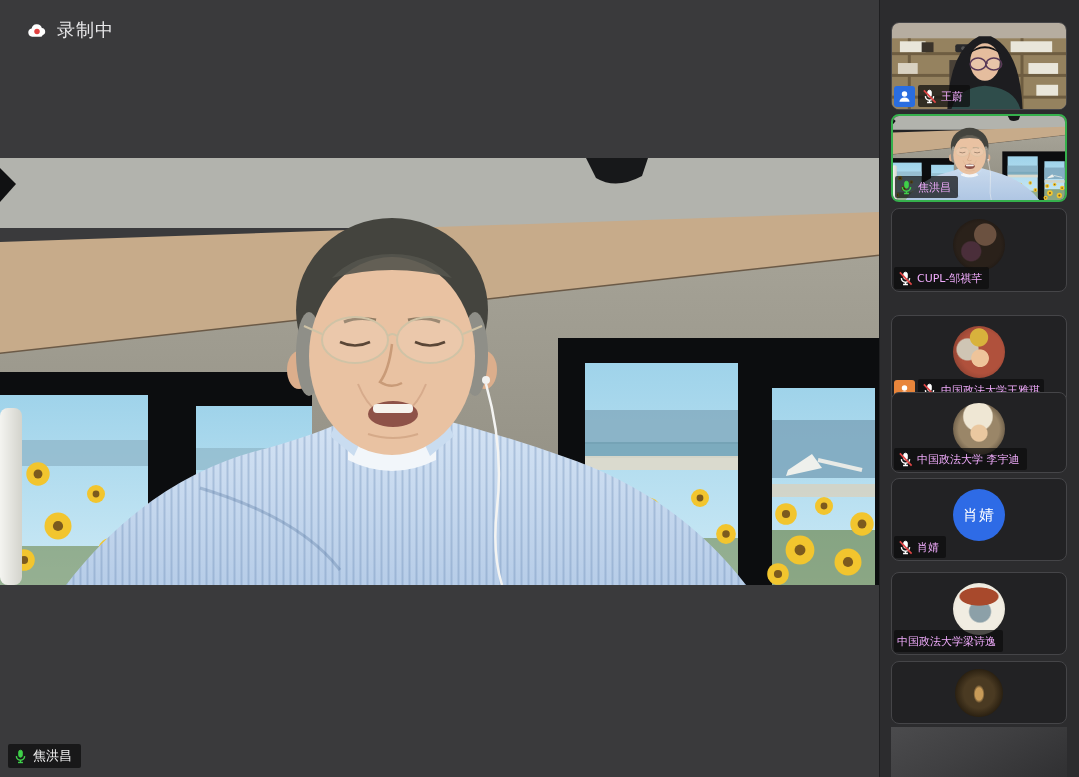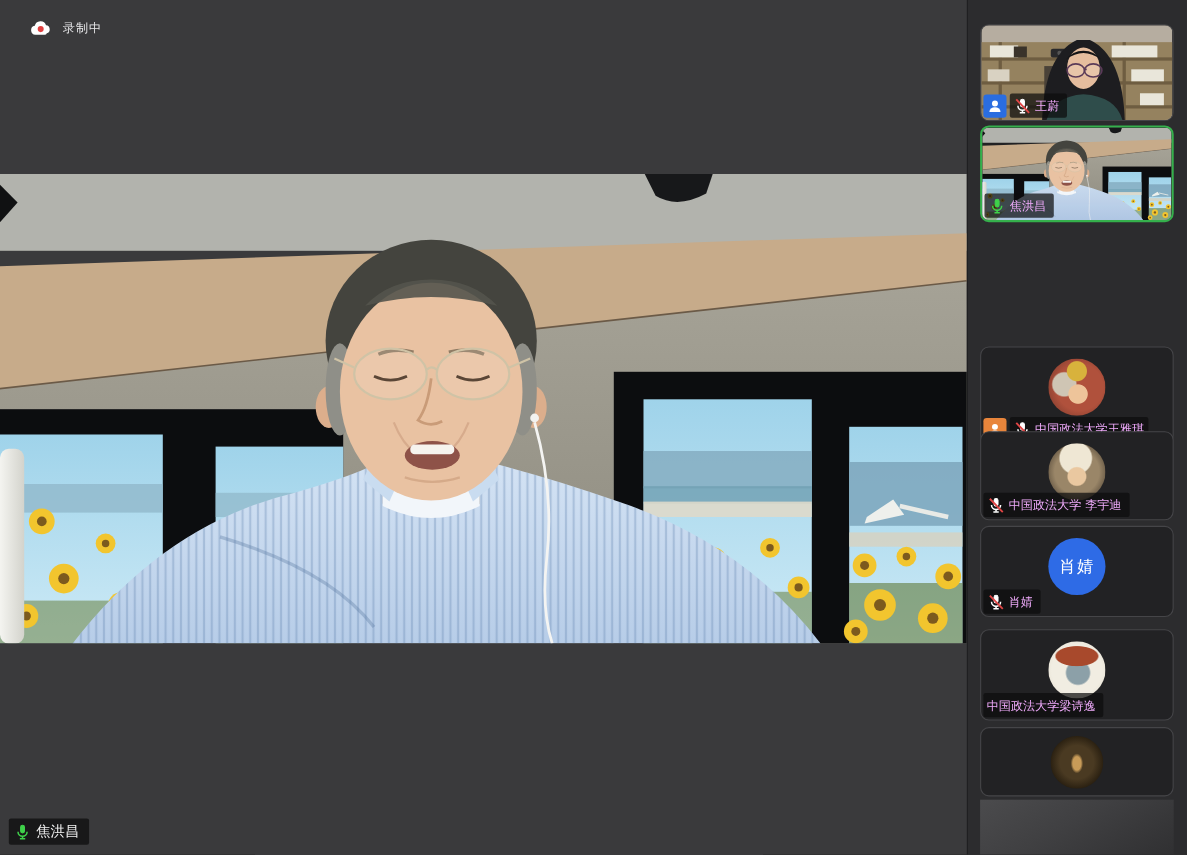--- a/index.html
+++ b/index.html
@@ -6,21 +6,21 @@
   *{box-sizing:border-box;}
   .app{position:relative;width:1079px;height:777px;overflow:hidden;
        font-family:"DejaVu Sans","Liberation Sans",sans-serif;background:#3a3a3c;}
 
   
   .stage{position:absolute;left:0;top:0;width:879px;height:777px;background:#3a3a3c;}
   .video-main{position:absolute;left:0;top:158px;width:879px;height:427px;overflow:hidden;}
   .video-main svg{display:block;width:100%;height:100%;}
 
   .rec{position:absolute;left:26px;top:18px;display:flex;align-items:center;gap:9px;}
-  .rec-label{color:#e8e8ea;font-size:11px;letter-spacing:1px;}
+  .rec-label{color:#e8e8ea;font-size:18px;letter-spacing:1px;}
 
   .stage-label{position:absolute;left:8px;top:744px;height:24px;display:inline-flex;
        align-items:center;gap:5px;padding:0 9px 0 5px;background:rgba(14,14,14,.75);
        border-radius:2px;color:#f2f2f2;font-size:13px;}
 
   
   .sidebar{position:absolute;left:879px;top:0;width:200px;height:777px;
        background:#2c2c2e;border-left:1px solid #1f1f21;}
   .thumb{position:absolute;left:11px;width:176px;border-radius:8px;overflow:hidden;
        background:#222224;border:1px solid #454548;}
@@ -292,20 +292,30 @@
           <use href="#scene"></use>
         </svg>
       <span class="chip">
         <svg class="micsvg" viewBox="0 0 16 16" style="fill:#3fd14a;stroke:#3fd14a">
             <use href="#mic-base"></use>
           </svg>
         <span>焦洪昌</span>
       </span>
     </div>
 
+    <div class="thumb t3">
+      <span class="avatar av-std av-zou"></span>
+      <span class="chip">
+        <svg class="micsvg" viewBox="0 0 16 16" style="fill:#fff;stroke:#fff">
+            <use href="#mic-base"></use>
+            <line x1="2" y1="1.5" x2="14.5" y2="14.5" stroke="#e04545" stroke-width="1.8"></line>
+          </svg>
+        <span>CUPL-邹祺芊</span>
+      </span>
+    </div>
 
     <div class="thumb t4">
       <span class="avatar av-std av-wyq"></span>
       <span class="badge badge-orange">
         <svg class="micsvg" viewBox="0 0 16 16">
             <use href="#user-glyph"></use>
           </svg>
       </span>
       <span class="chip after-badge" style="padding-right:4px">
         <svg class="micsvg" viewBox="0 0 16 16" style="fill:#fff;stroke:#fff">

